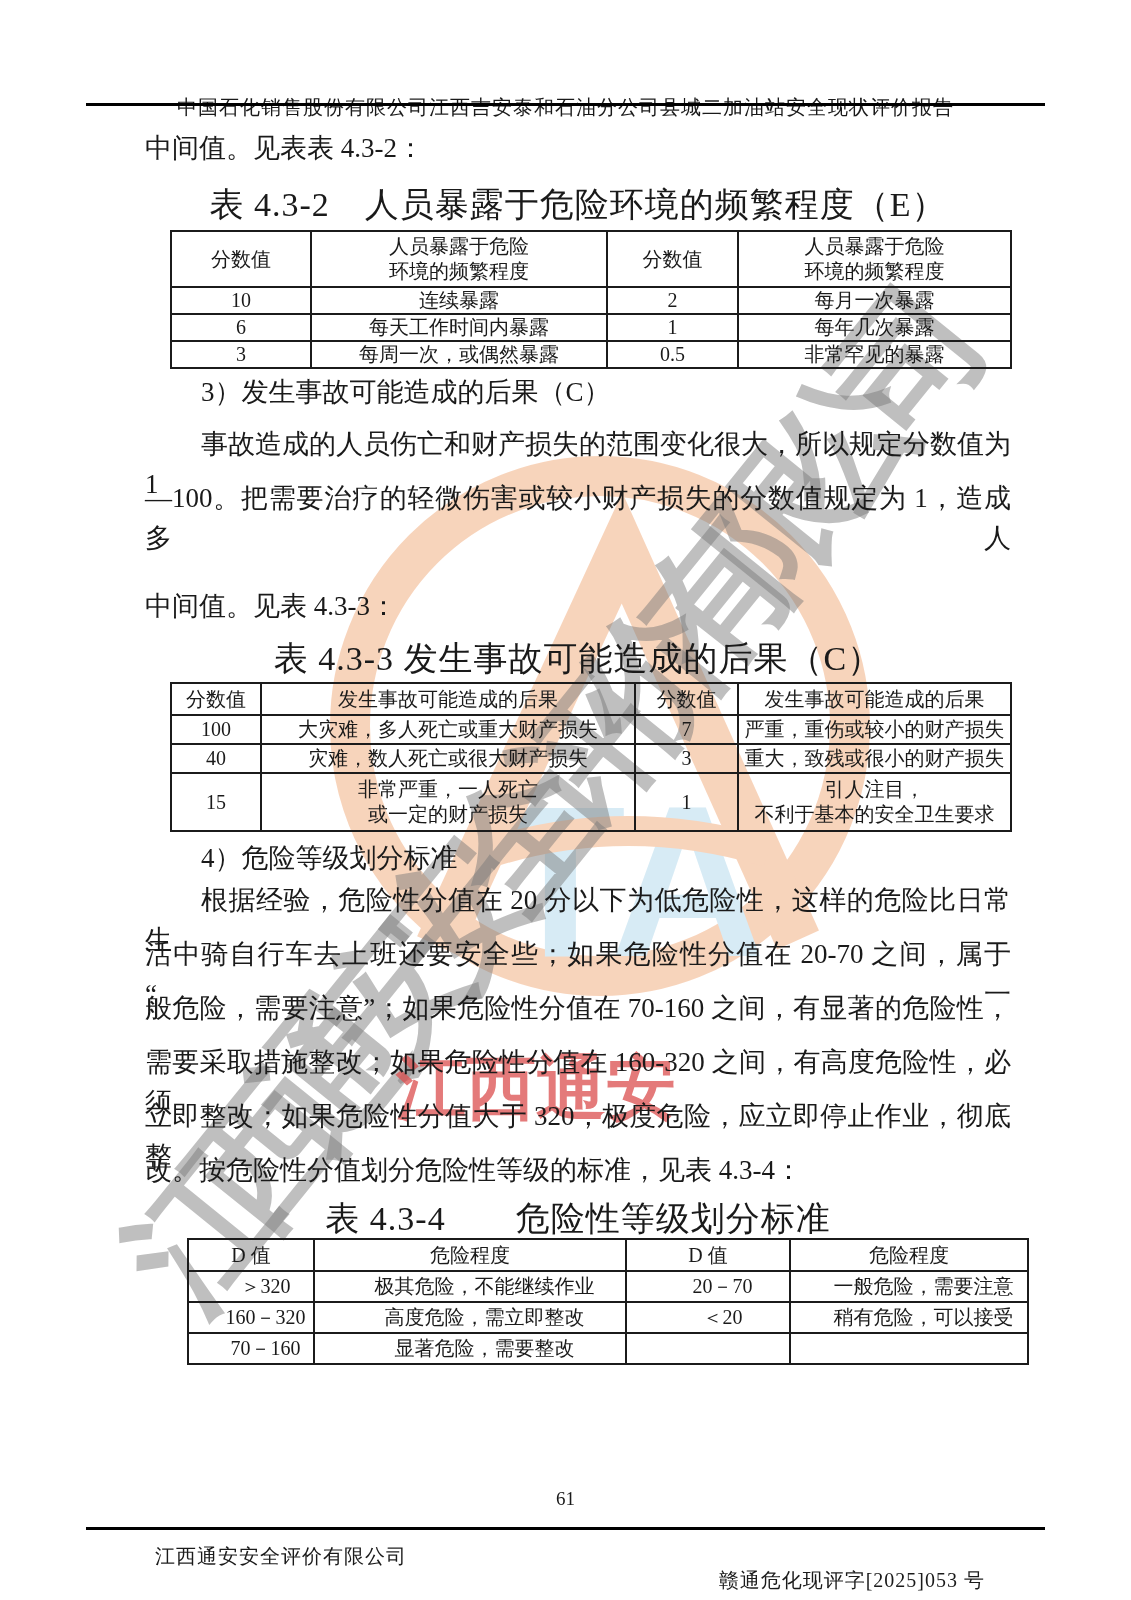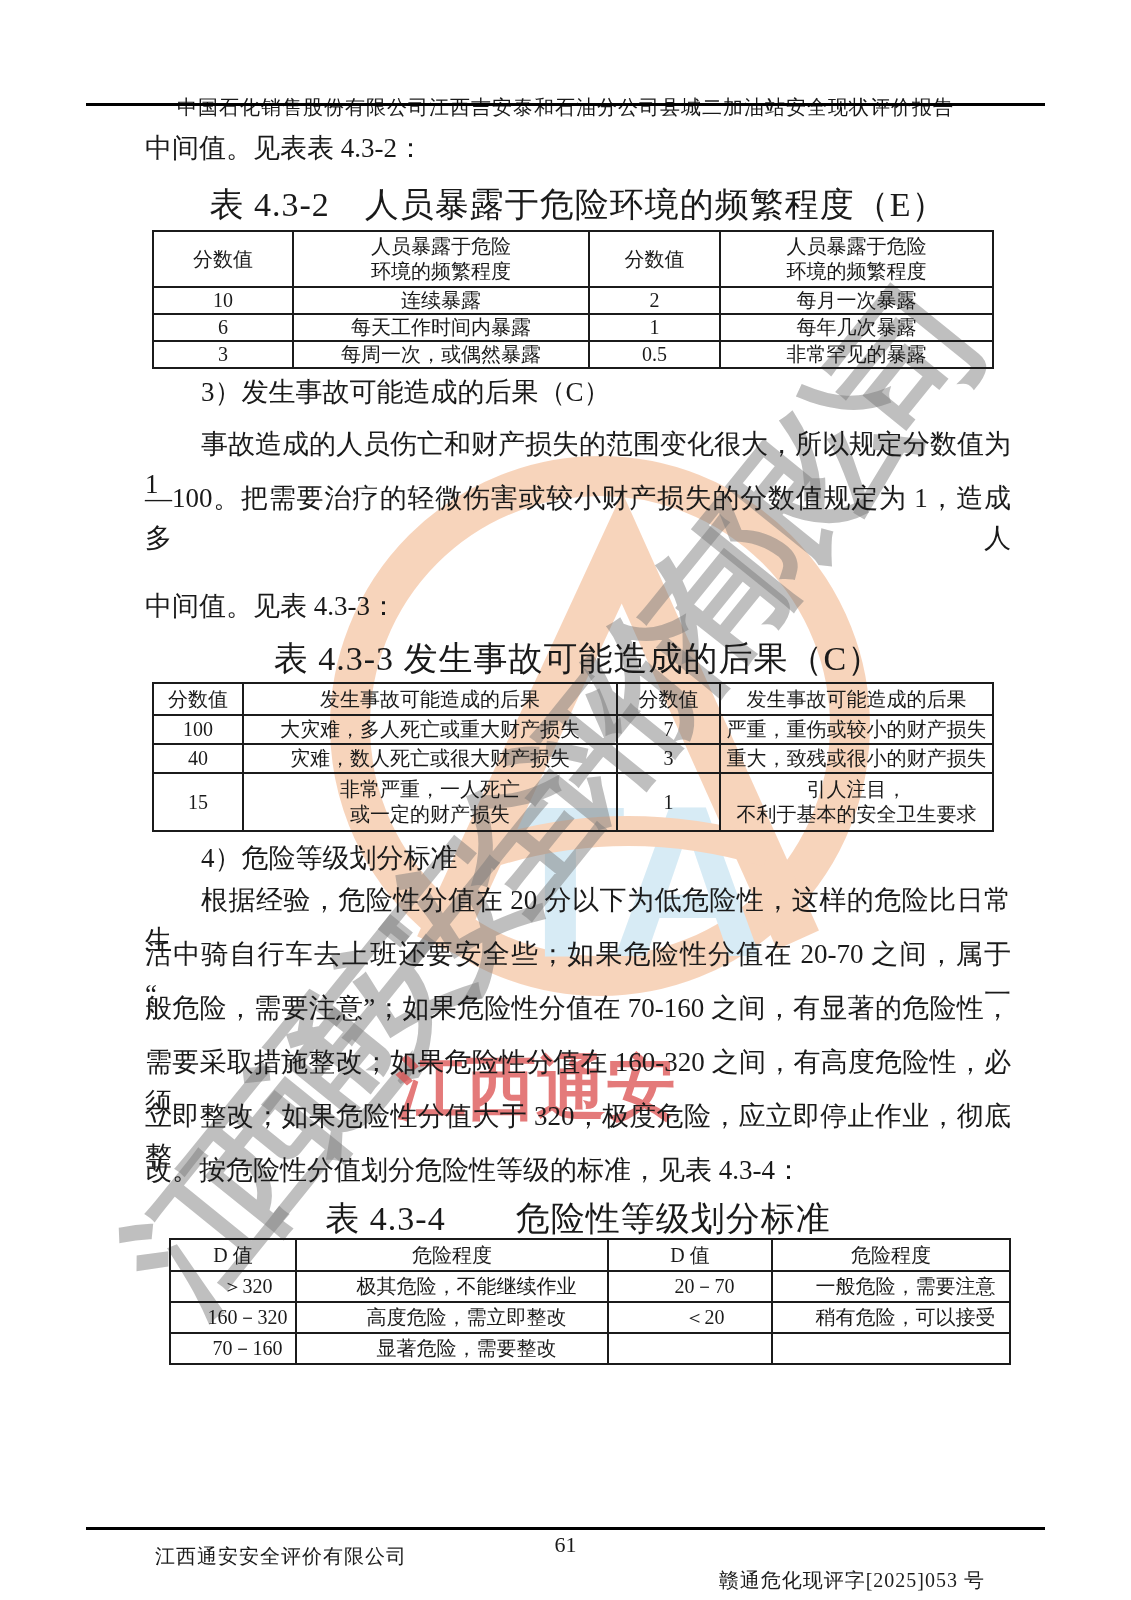--- a/index.html
+++ b/index.html
@@ -24,31 +24,31 @@
     position:absolute; left:396px; top:1042px;
     font-family:"Liberation Sans","DejaVu Sans",sans-serif;
     font-weight:700; font-size:70px; letter-spacing:0px;
     color:rgba(221,84,84,0.78); white-space:nowrap;
   }
   
   .content { position:absolute; inset:0; z-index:1; }
   .hdr-title { position:absolute; top:74px; left:0; width:100%; text-align:center; font-size:20px; letter-spacing:1px;margin-top:20px; }
   .hdr-rule  { position:absolute; top:103px; left:86px; width:959px; height:3px; background:#000; }
   .ftr-rule  { position:absolute; top:1527px; left:86px; width:959px; height:3px; background:#000; }
-  .page-num  { position:absolute; top:1488px; left:0; width:100%; text-align:center; font-size:22px;margin-top:44px; }
+  .page-num  { position:absolute; top:1488px; left:0; width:100%; text-align:center; font-size:19px; }
   .ftr-left  { position:absolute; top:1543px; left:155px; font-size:20px; letter-spacing:1px; }
   .ftr-right { position:absolute; top:1543px; right:146px; font-size:20px; letter-spacing:1px;margin-top:24px; }
 
   .bodyline { position:absolute; left:145px; width:866px; font-size:27px; line-height:40px; white-space:nowrap; }
   .just { white-space:normal; text-align:justify; text-align-last:justify; }
   .indent { text-indent:56px; }
 
   .tbl-title { position:absolute; left:145px; width:866px; text-align:center; font-size:34px; letter-spacing:1px; }
 
-  table { position:absolute; left:152px; width:840px; border-collapse:collapse; table-layout:fixed; }
+  table { position:absolute; left:170px; width:840px; border-collapse:collapse; table-layout:fixed; }
   th, td {
     border:2px solid #1b1b1b; text-align:center; vertical-align:middle;
     font-size:20px; font-weight:normal; padding:0; white-space:pre-line; line-height:25px;
   }
   .t1 { top:230px; } .t1 th { height:56px; } .t1 td { height:26px; }
   .t2 { top:682px; } .t2 th { height:32px; } .t2 td { height:29px; } .t2 .dbl td { height:58px; }
   .t3 { top:1238px;margin-left:17px;} .t3 th { height:32px; } .t3 td { height:31px;padding-left:29px; }
 </style>
 </head>
 <body>

